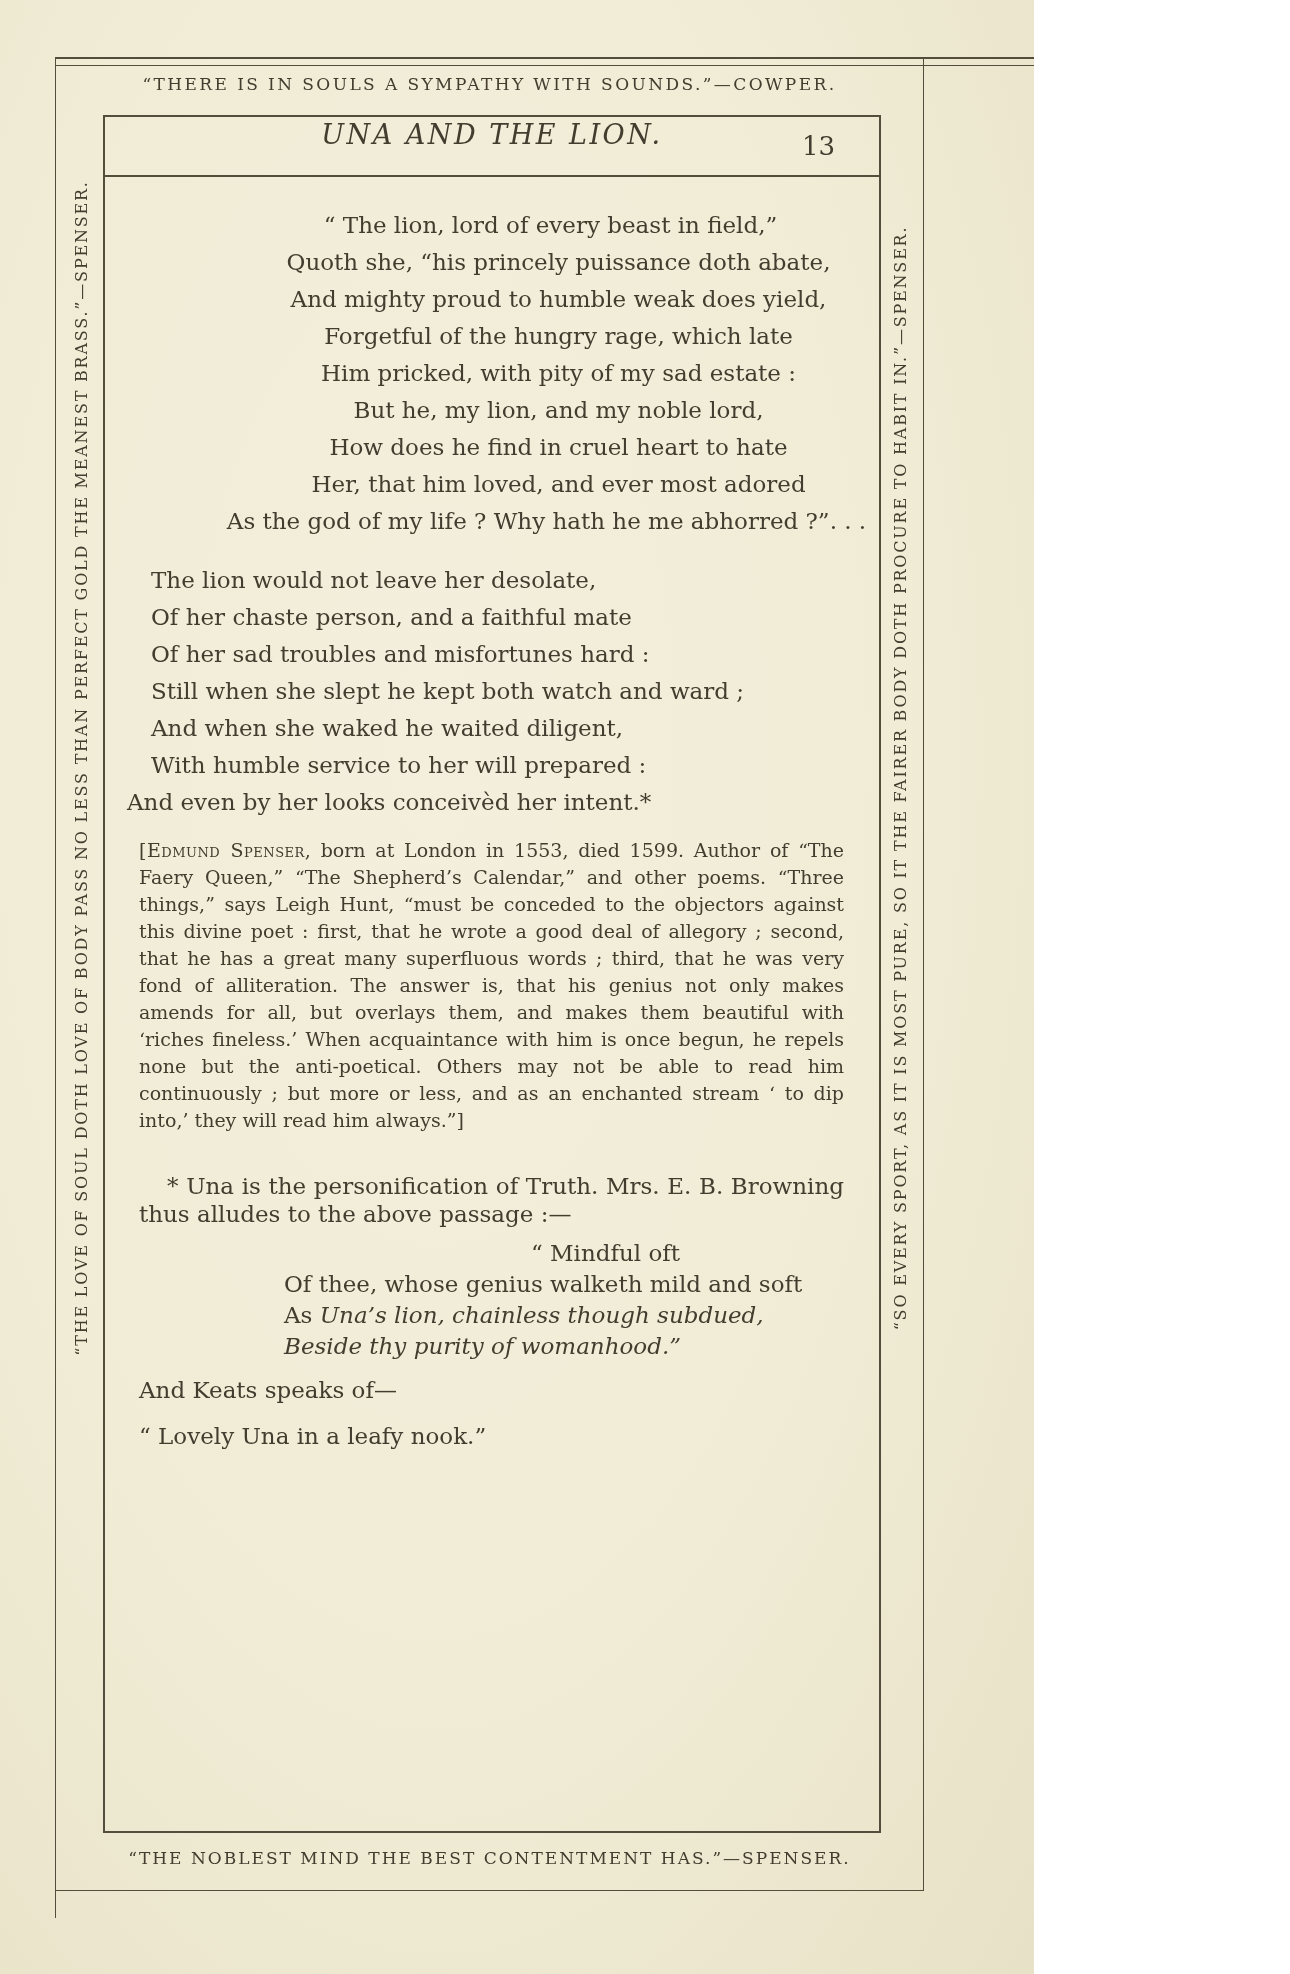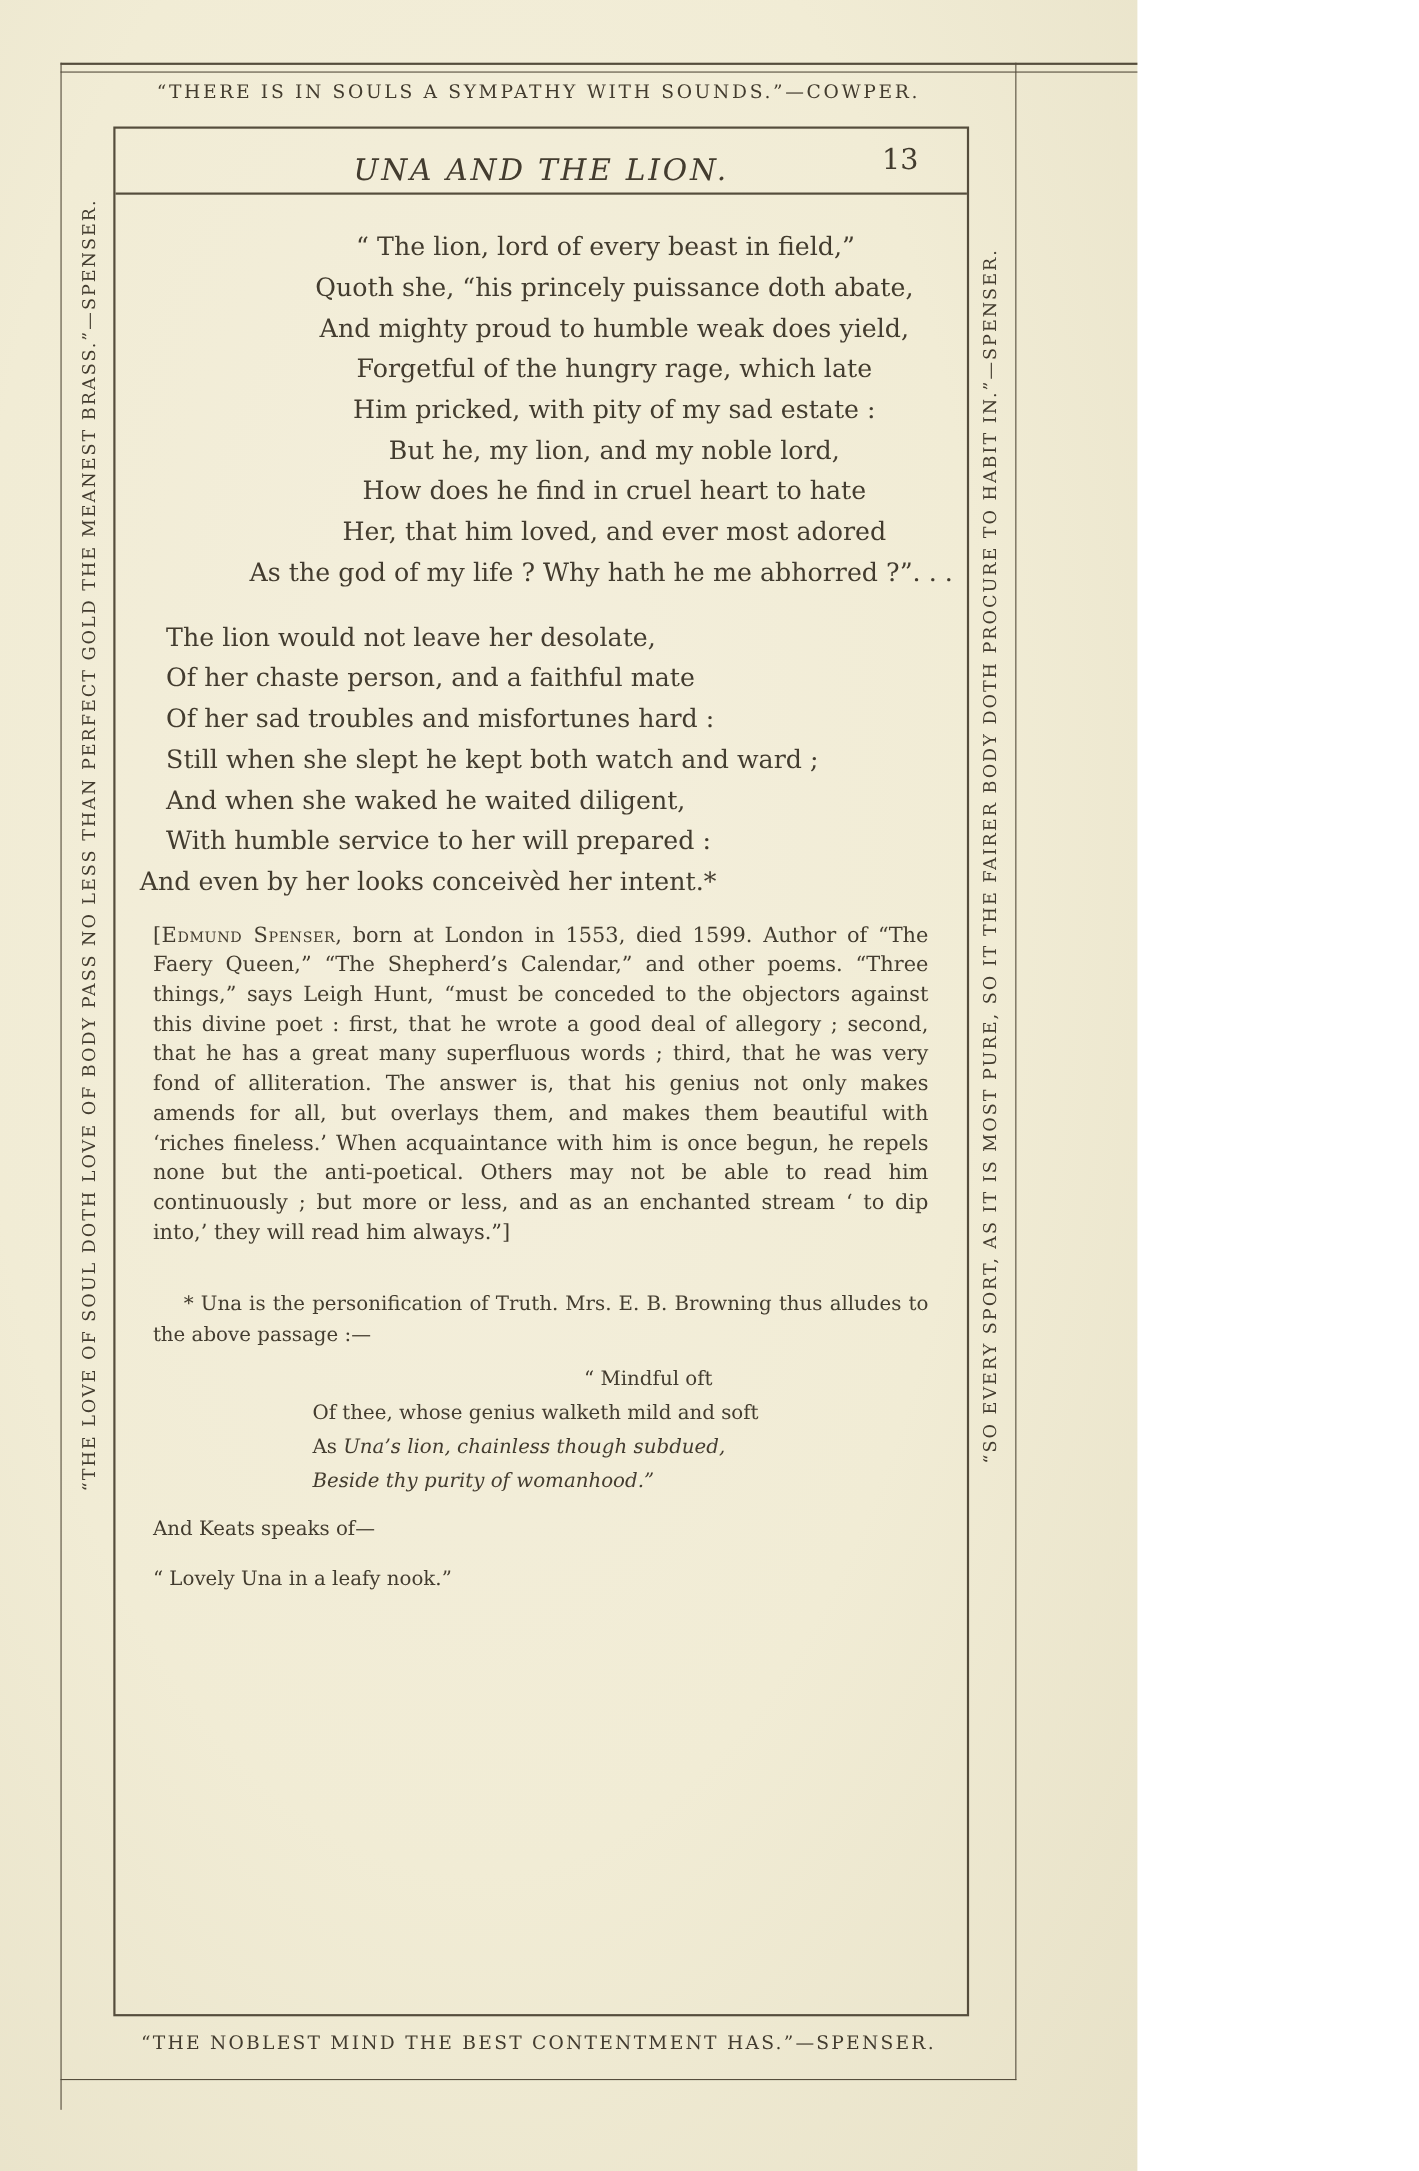--- a/index.html
+++ b/index.html
@@ -52,21 +52,21 @@
     width:778px;height:1718px;
     box-sizing:border-box;
     border:2px solid var(--line);
   }
   .title-row{
     position:relative;
     height:58px;
     border-bottom:2px solid var(--line);
   }
   .page-title{
-    position:absolute;left:0;right:0;top:23px;
+    position:absolute;left:0;right:0;top:2px;
     text-align:center;
     font-style:italic;
     font-size:27px;letter-spacing:2.5px;
   }
   .page-number{
     position:absolute;right:44px;top:14px;
     font-size:26px;
   }
 
   .poem{
@@ -85,21 +85,21 @@
     padding:0 35px 0 34px;
     font-size:19px;
     line-height:27px;
     text-align:justify;
   }
   .sc{font-variant:small-caps;letter-spacing:0.5px;}
 
   .footnote{
     margin-top:38px;
     padding:0 35px 0 34px;
-    font-size:18px;
+    font-size:23px;
     line-height:28px;
   }
   .footnote-intro{text-align:justify;text-indent:28px;margin:0;}
   .fquote{margin-top:10px;line-height:31px;}
   .fq-line{white-space:nowrap;margin-left:145px;}
   .fq-line.first{margin-left:392px;}
   .fq-line .it, .fq-line.italic{font-style:italic;}
   .keats-intro{margin-top:14px;}
   .keats-quote{margin-top:18px;text-align:left;}
 </style>

